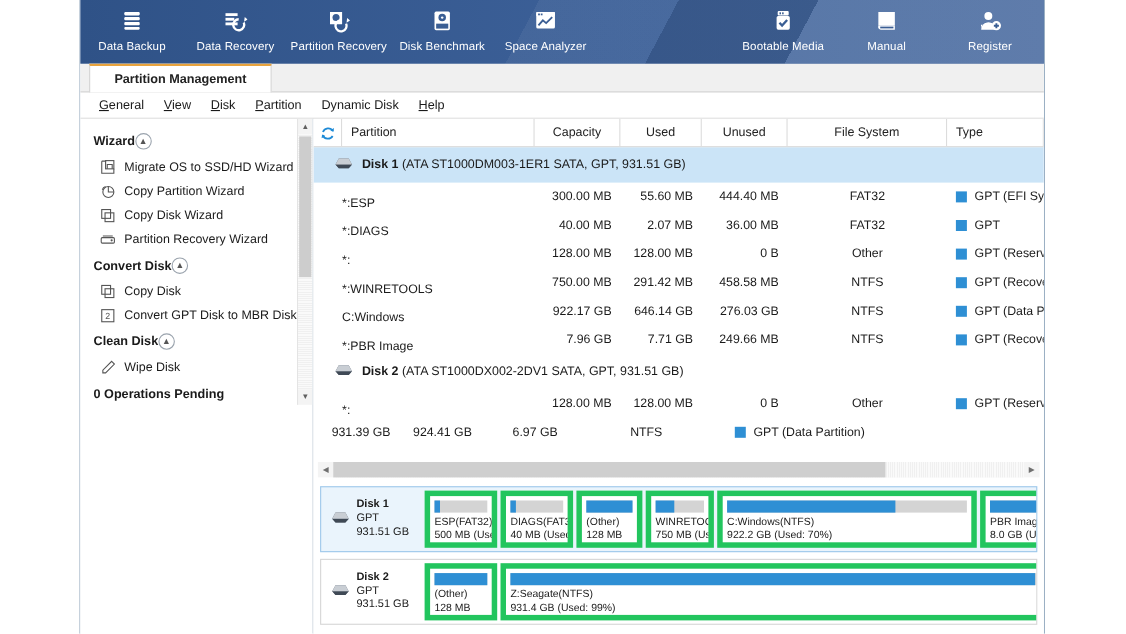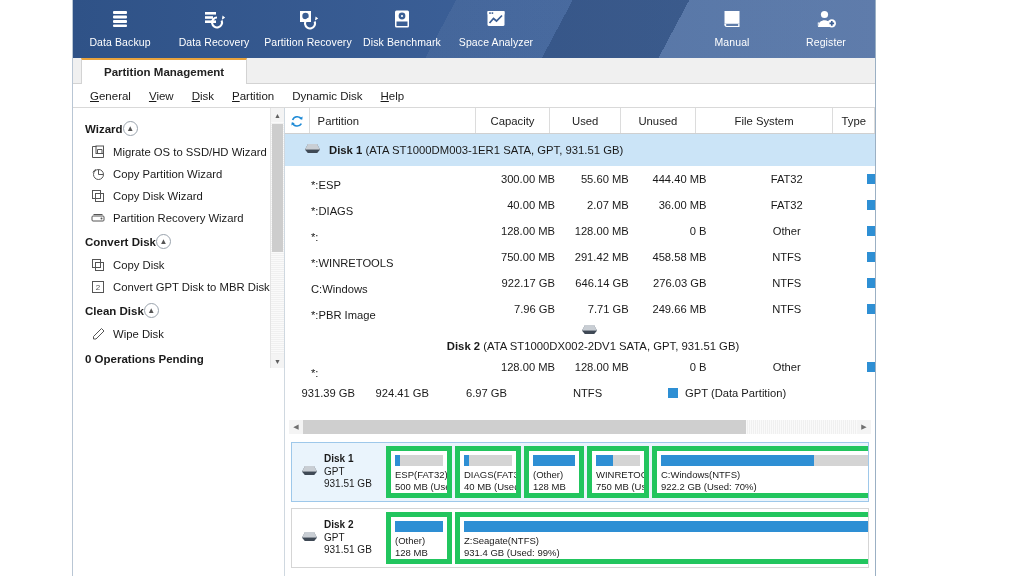--- a/index.html
+++ b/index.html
@@ -8,21 +8,21 @@
     width: 1024px; height: 576px;
     overflow: hidden;
     background: #ffffff;
     font-family: "Liberation Sans", sans-serif;
     -webkit-font-smoothing: antialiased;
   }
 
   #app {
     position: absolute;
     left: 72px; top: 0;
-    width: 804px; height: 576px;
+    width: 878px; height: 576px;
     background: #ffffff;
     border-left: 1px solid #b9c6d4;
     border-right: 1px solid #9bb0c4;
     overflow: hidden;
   }
 
   
   .toolbar {
     position: relative;
     height: 58px;
@@ -173,21 +173,21 @@
   .th.c-type { flex: 1; }
 
   .row { display: flex; height: 26px; align-items: center; }
   .disk-row {
     background: #cbe4f7;
     height: 32px;
     padding-left: 18px;
     display: flex; align-items: center;
     cursor: pointer;
   }
-  .disk-row.plain { background: transparent; flex-direction: column; }
+  .disk-row.plain { background: transparent; }
   .disk-row .dtxt { font-size: 11.3px; color: #1a1a1a; margin-left: 8px; }
   .disk-row .dtxt b { font-weight: bold; }
 
   .cell { font-size: 11.2px; color: #1a1a1a; padding: 0 8px; display: flex; align-items: center; }
   .cell.c-part { width: 201px; padding-left: 26px; margin-top: 12px; }
   .cell.c-cap  { width: 78px; justify-content: flex-end; }
   .cell.c-used { width: 74px; justify-content: flex-end; }
   .cell.c-unus { width: 78px; justify-content: flex-end; }
   .cell.c-fs   { width: 145px; justify-content: center; }
   .cell.c-type { flex: 1; gap: 7px; white-space: nowrap; overflow: hidden; }
@@ -298,20 +298,32 @@
               <rect x="4.2" y="4.3" width="1.6" height="1.6" fill="#3a5e94"></rect>
               <rect x="6.6" y="4.3" width="1.6" height="1.6" fill="#3a5e94"></rect>
               <path d="M4.5 15l4-4.5 3 2.5 5.5-5.5" stroke="#3a5e94" stroke-width="1.7" fill="none"></path>
             </svg>
         </span>
         <span class="lbl">Space Analyzer</span>
       </div>
     </div>
 
     <div class="tb-group tb-right">
+      <div class="tb-item">
+        <span class="ico">
+          <svg width="22" height="22" viewBox="0 0 22 22">
+              <rect x="6" y="2" width="10" height="4.2" rx="1" fill="#fff"></rect>
+              <rect x="7.6" y="3.2" width="1.4" height="1.8" fill="#3a5e94"></rect>
+              <rect x="10" y="3.2" width="1.4" height="1.8" fill="#3a5e94"></rect>
+              <rect x="5" y="6.6" width="12" height="12.4" rx="1.5" fill="#fff"></rect>
+              <path d="M7.6 12.6l2.4 2.6 4.6-5" stroke="#3a5e94" stroke-width="2.1" fill="none"></path>
+            </svg>
+        </span>
+        <span class="lbl">Bootable Media</span>
+      </div>
       <div class="tb-item">
         <span class="ico">
           <svg width="22" height="22" viewBox="0 0 22 22">
               <path d="M3.5 3h15v12.5h-15z" fill="#fff"></path>
               <path d="M3.5 15.5h15V19H6a2.5 2.5 0 0 1-2.5-3.5z" fill="#fff"></path>
               <rect x="5.2" y="16.2" width="12" height="1.6" fill="#3a5e94"></rect>
             </svg>
         </span>
         <span class="lbl">Manual</span>
       </div>

